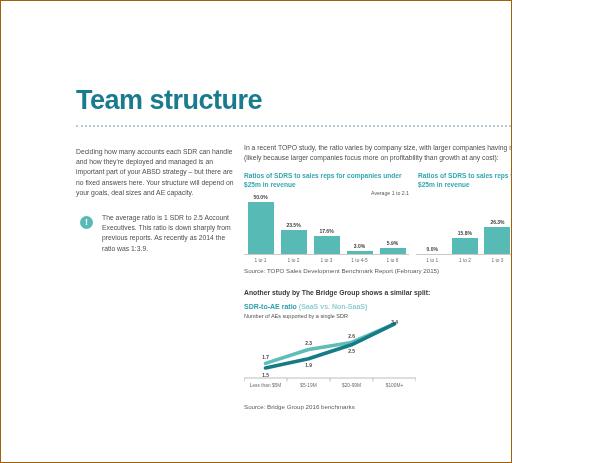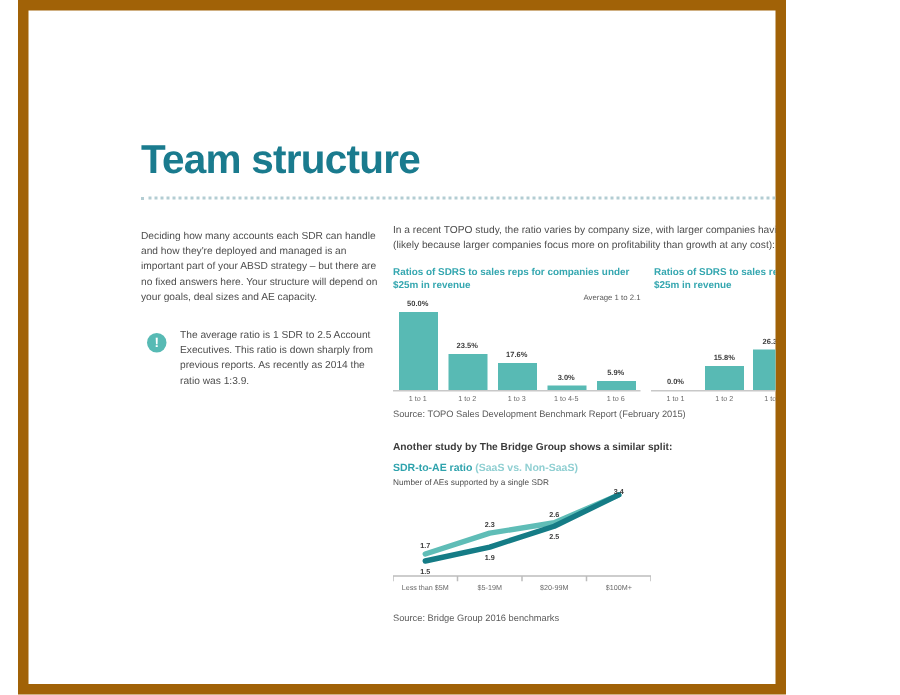--- a/index.html
+++ b/index.html
@@ -1,17 +1,17 @@
 <!DOCTYPE html>
 <html><head>
 <meta charset="utf-8">
 <style>
   * { margin:0; padding:0; box-sizing:border-box; }
   html,body { width:600px; height:463px; background:#ffffff; font-family:"Liberation Sans", sans-serif; }
-  .page { position:absolute; left:12px; top:0; width:512px; height:463px; background:#fff; border:7px solid #a16207; overflow:hidden; }
+  .page { position:absolute; left:0; top:0; width:512px; height:463px; background:#fff; border:1px solid #a16207; overflow:hidden; }
 
   .title { position:absolute; left:75px; top:84px; font-size:27px; font-weight:bold; color:#1a7b8e; letter-spacing:-0.5px; }
   .rule { position:absolute; left:75px; top:124px; width:503px; border-top:2px dotted #b3cdd3; }
 
   .sidebar-rotated { position:absolute; left:507px; top:54px; width:104px; height:40px; transform:rotate(-90deg); color:#2f9fae; line-height:1.32; }
   .sidebar-rotated .part { font-size:6px; font-weight:600; color:#55b2bd; }
   .sidebar-rotated .chapter { font-size:6.6px; font-weight:bold; white-space:pre-line; }
 
   .left-para { position:absolute; left:75px; top:146px; width:158px; font-size:6.8px; line-height:1.5; color:#4d4d4d; }
   .callout { position:absolute; left:75px; top:212px; width:160px; }

